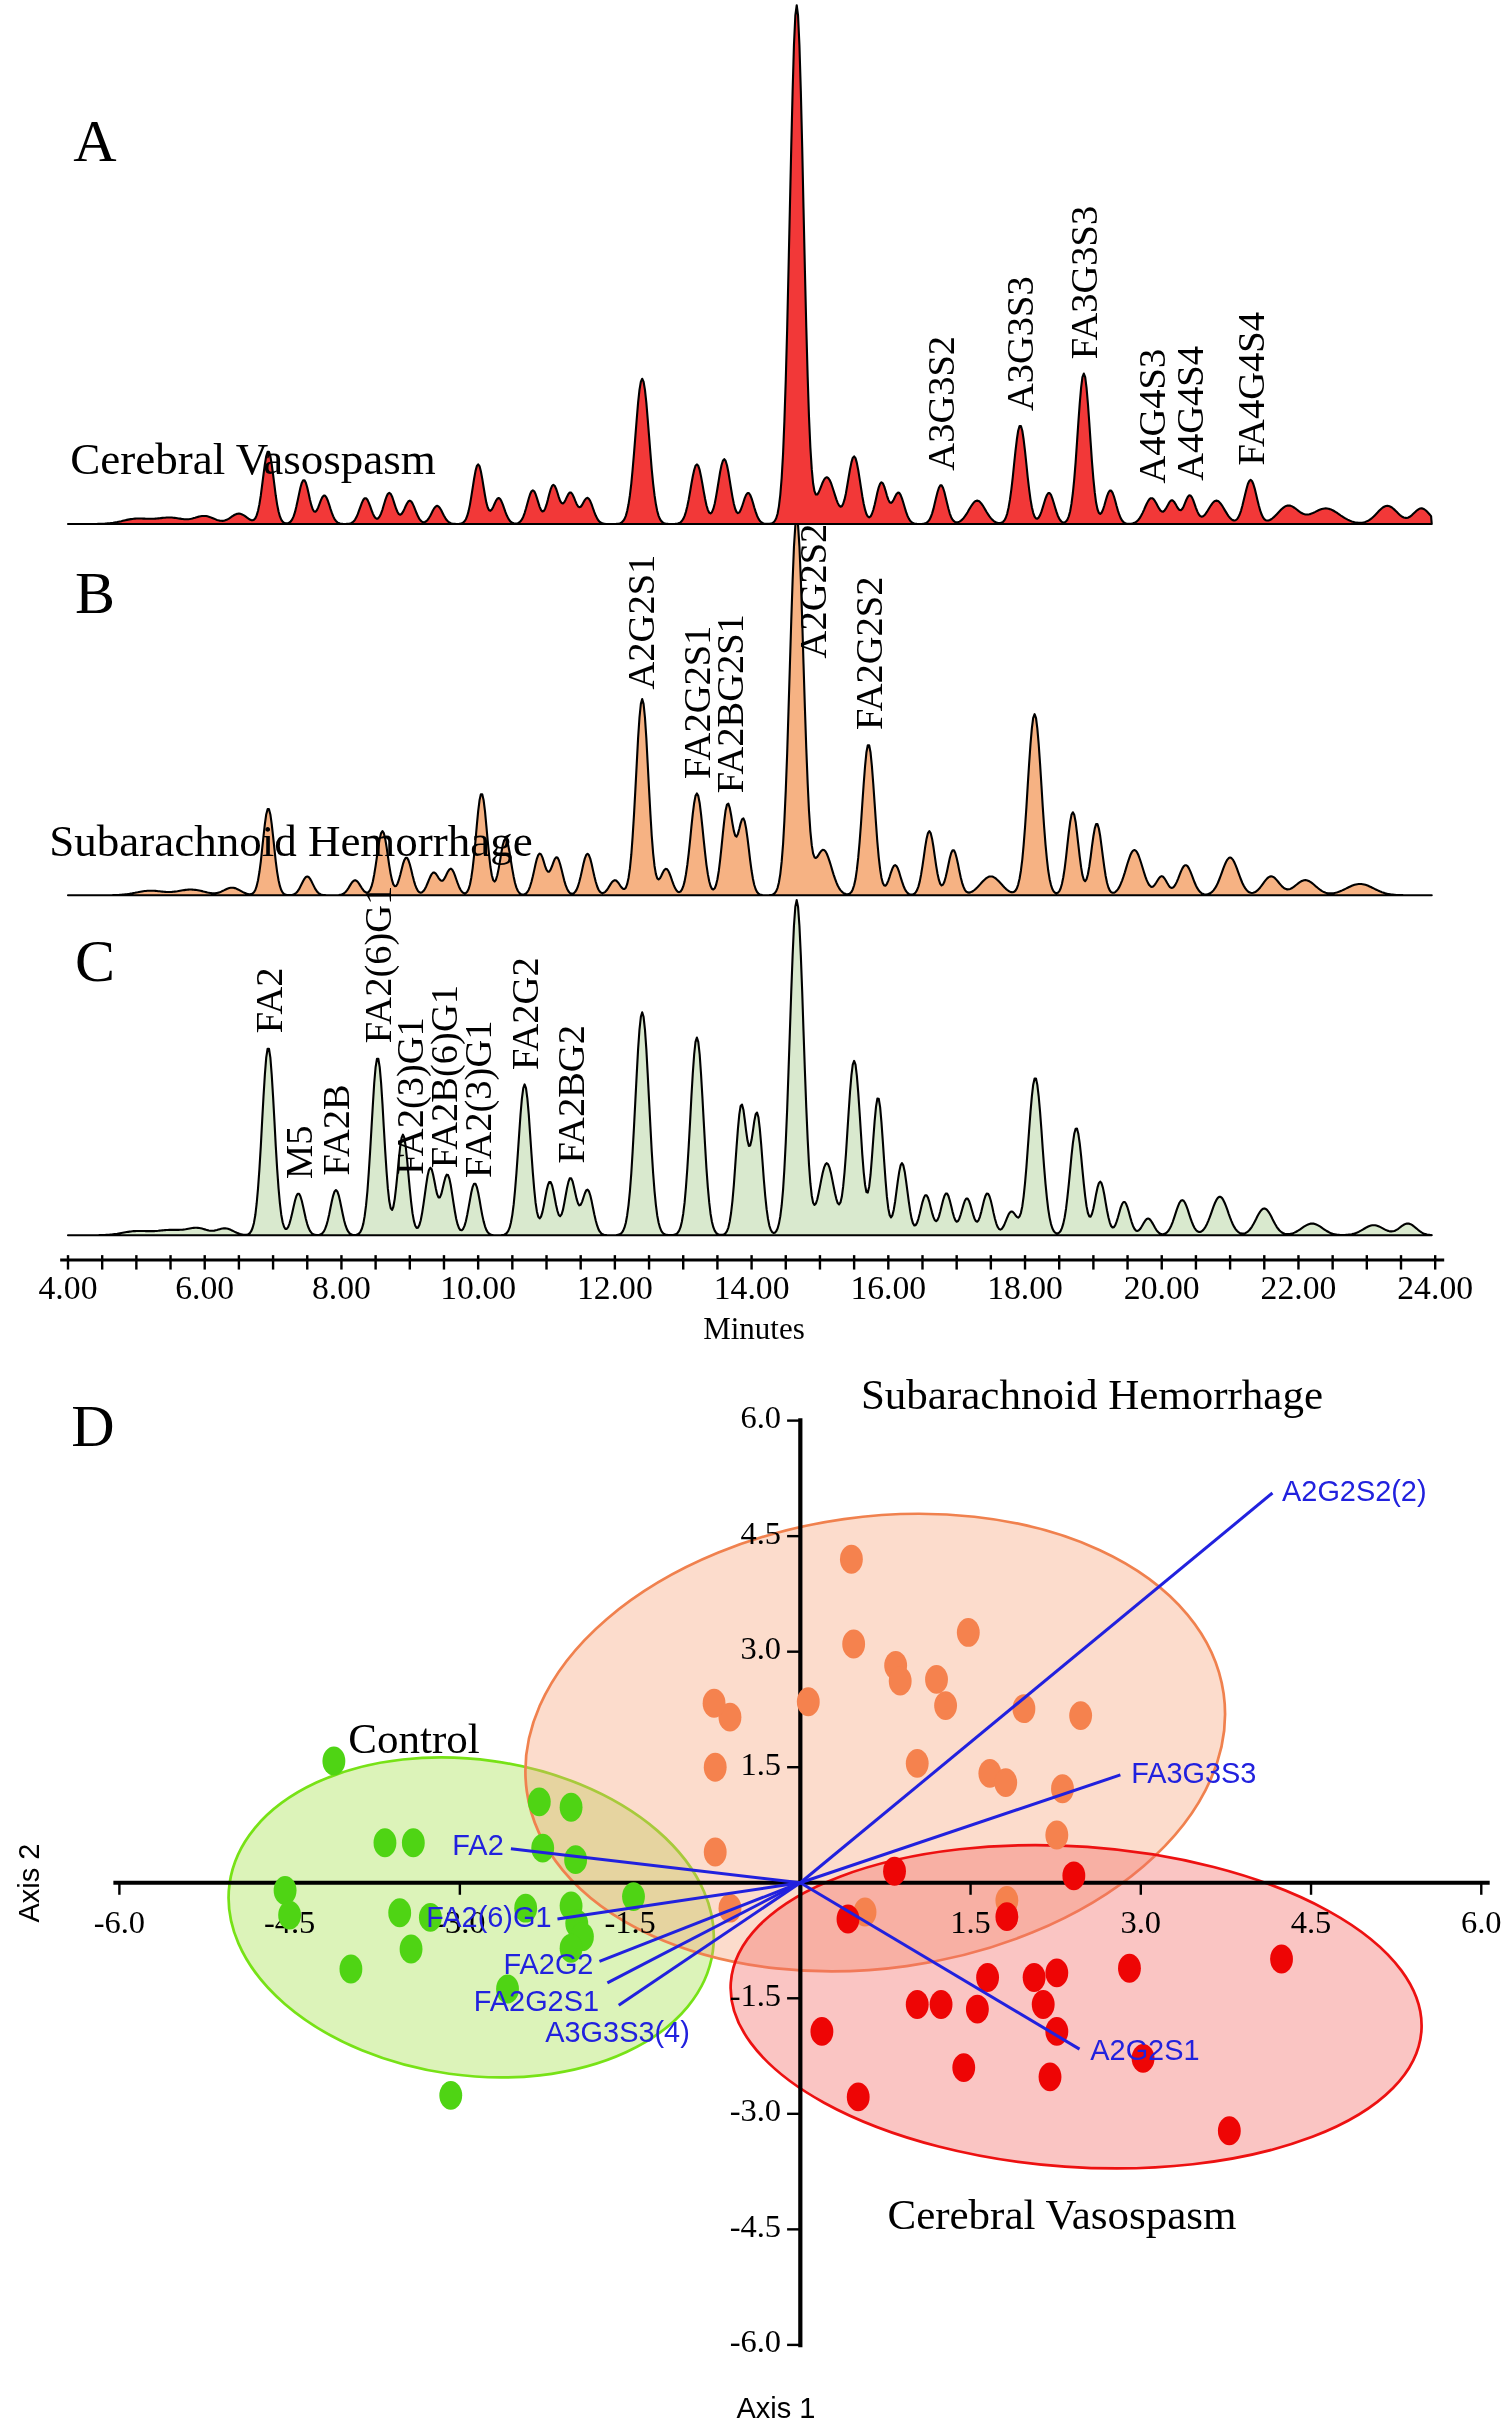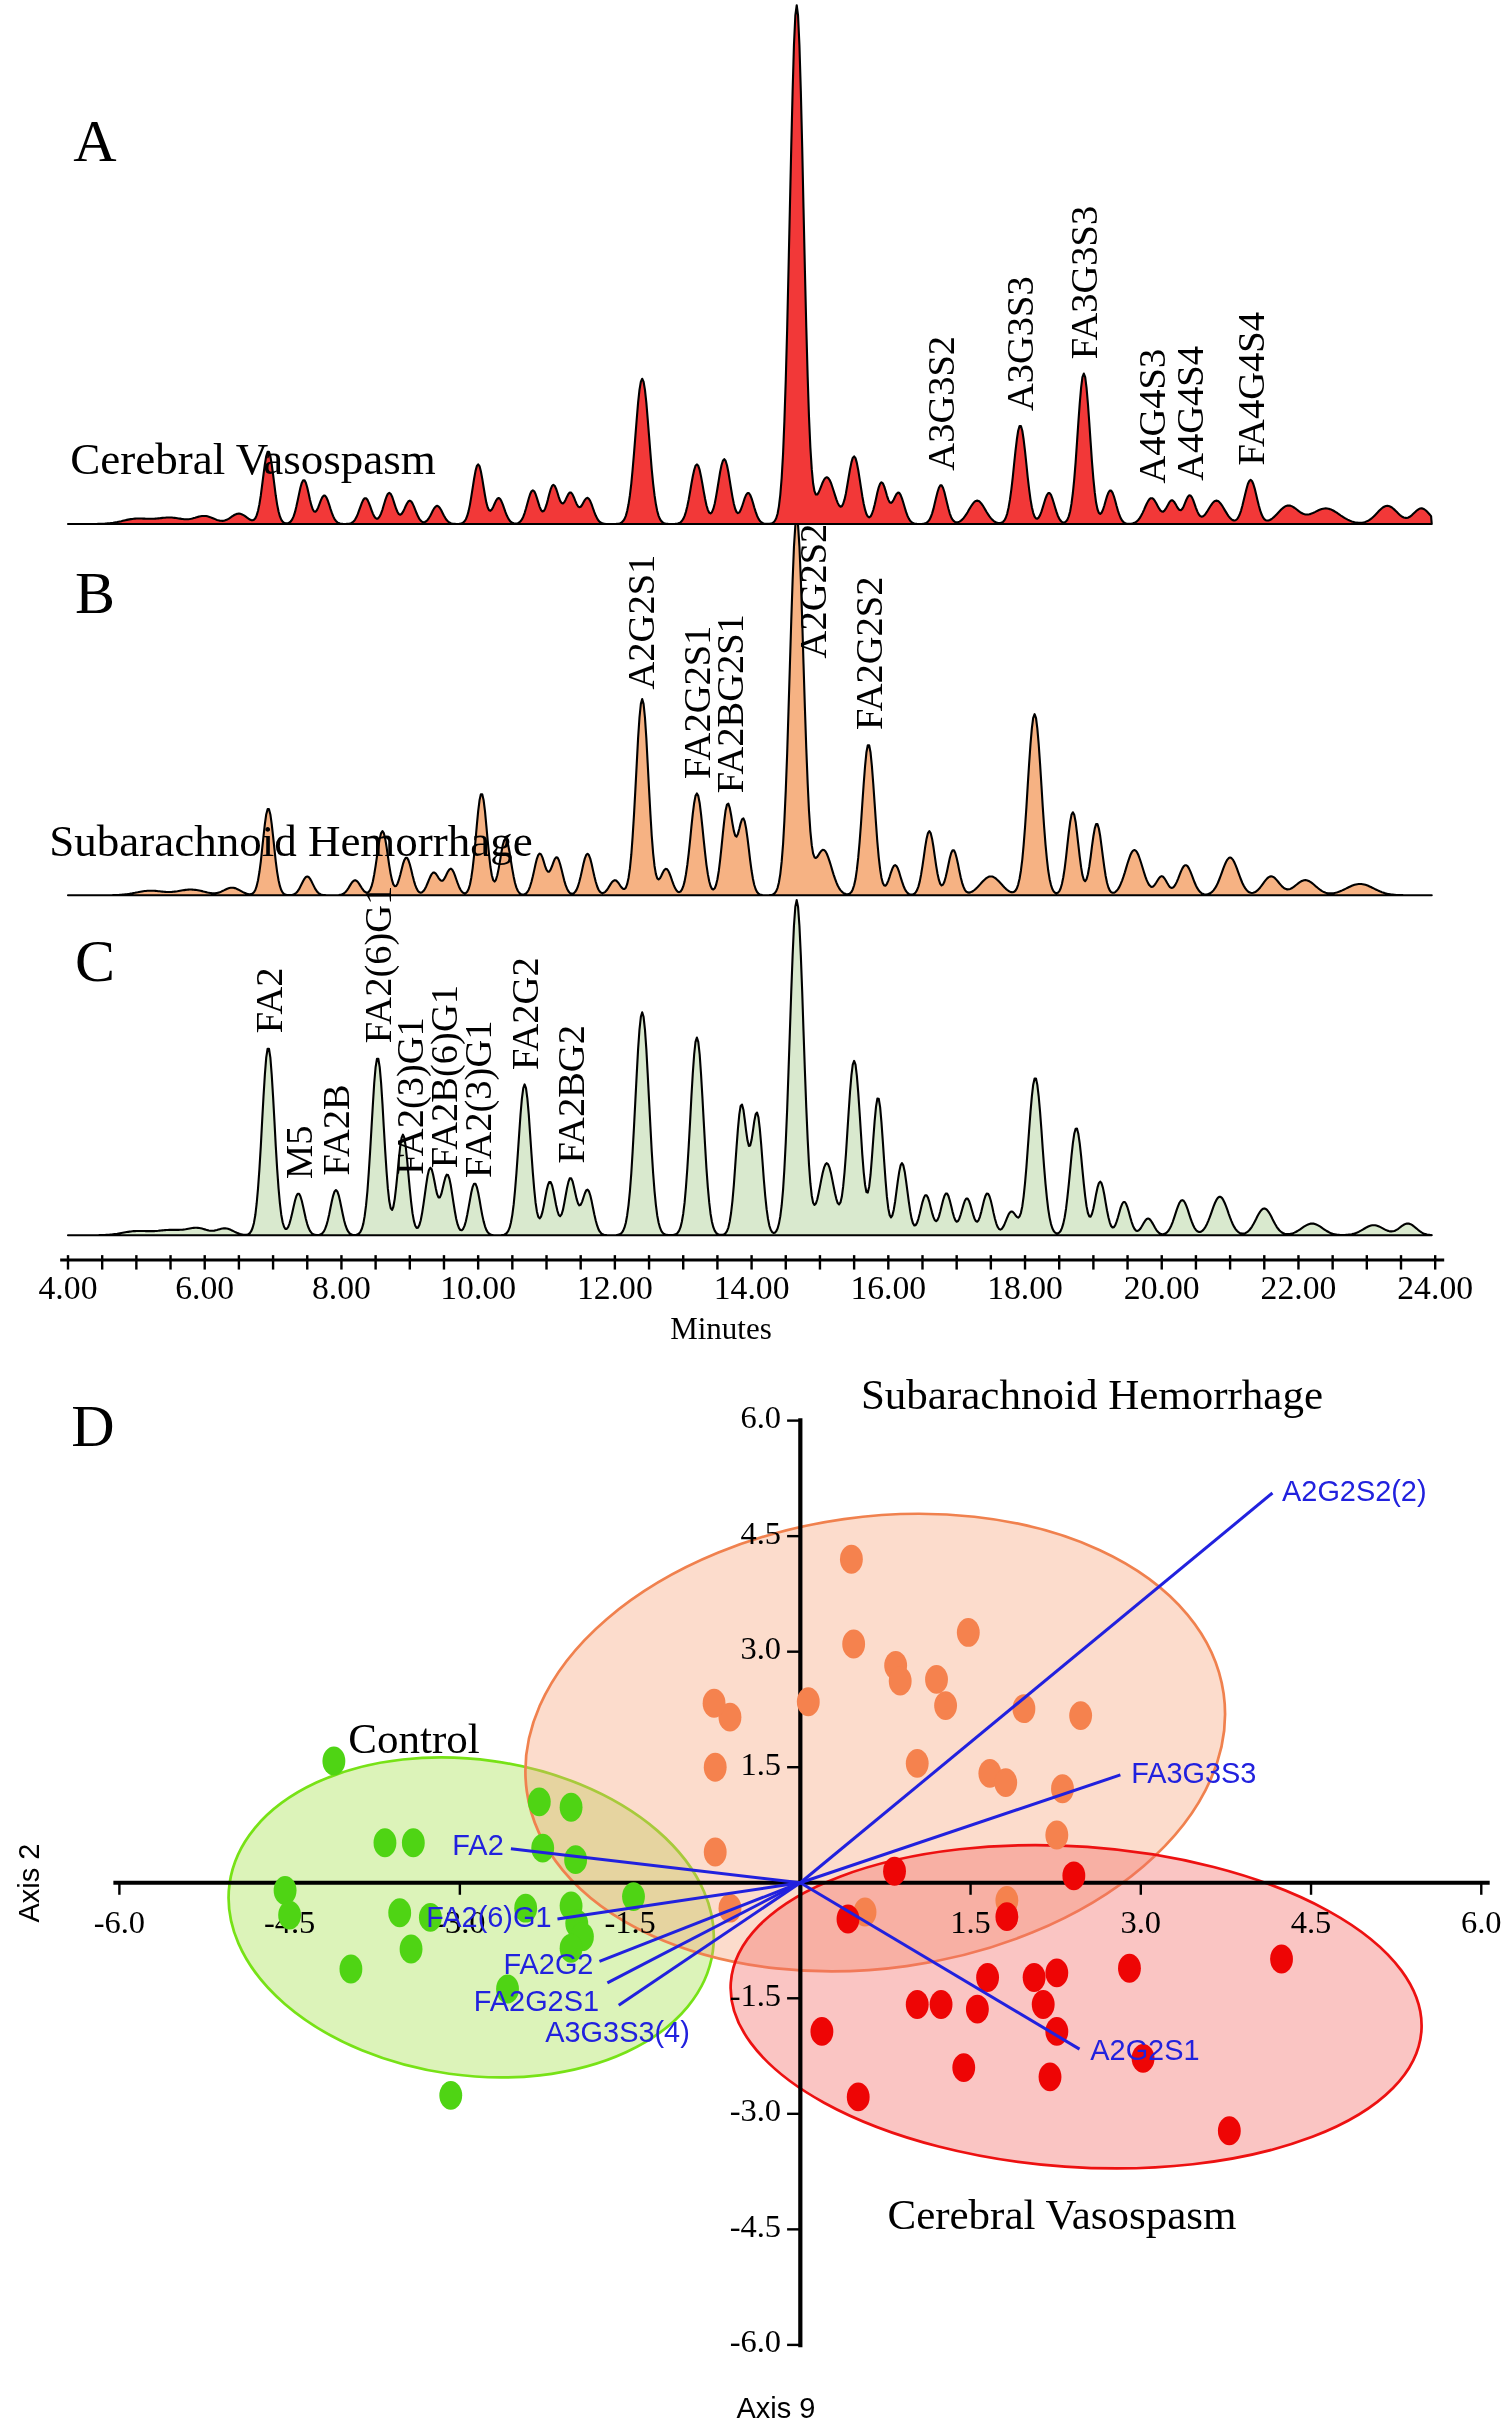--- a/index.html
+++ b/index.html
@@ -214,22 +214,22 @@
       <text x="1146.24" y="3379.52" text-anchor="end" dominant-baseline="middle" fill="#2121DE" font-size="48" font-family="&quot;Liberation Sans&quot;, sans-serif">A3G3S3(4)</text>
     </svg>
 
   <div class="abs panel-letter" style="left:95px;top:141px">A</div>
   <div class="abs panel-letter" style="left:95px;top:593px">B</div>
   <div class="abs panel-letter" style="left:95px;top:961px">C</div>
   <div class="abs panel-letter" style="left:93px;top:1426px">D</div>
 
   <div class="abs panel-title" style="left:253px;top:459px">Cerebral Vasospasm</div>
   <div class="abs panel-title" style="left:291px;top:841px">Subarachnoid Hemorrhage</div>
-  <div class="abs minutes" style="left:721px;top:1329px">Minutes</div>
+  <div class="abs minutes" style="left:754px;top:1329px">Minutes</div>
 
   <div class="abs d-title" style="left:1092px;top:1394px">Subarachnoid Hemorrhage</div>
   <div class="abs d-title" style="left:414px;top:1738px">Control</div>
   <div class="abs d-title" style="left:1062px;top:2214px">Cerebral Vasospasm</div>
 
-  <div class="abs axis-caption" style="left:776px;top:2408px">Axis 9</div>
+  <div class="abs axis-caption" style="left:776px;top:2408px">Axis 1</div>
   <div class="abs axis-caption rot" style="left:29px;top:1883px">Axis 2</div>
 </div>
 
 
 </body></html>

